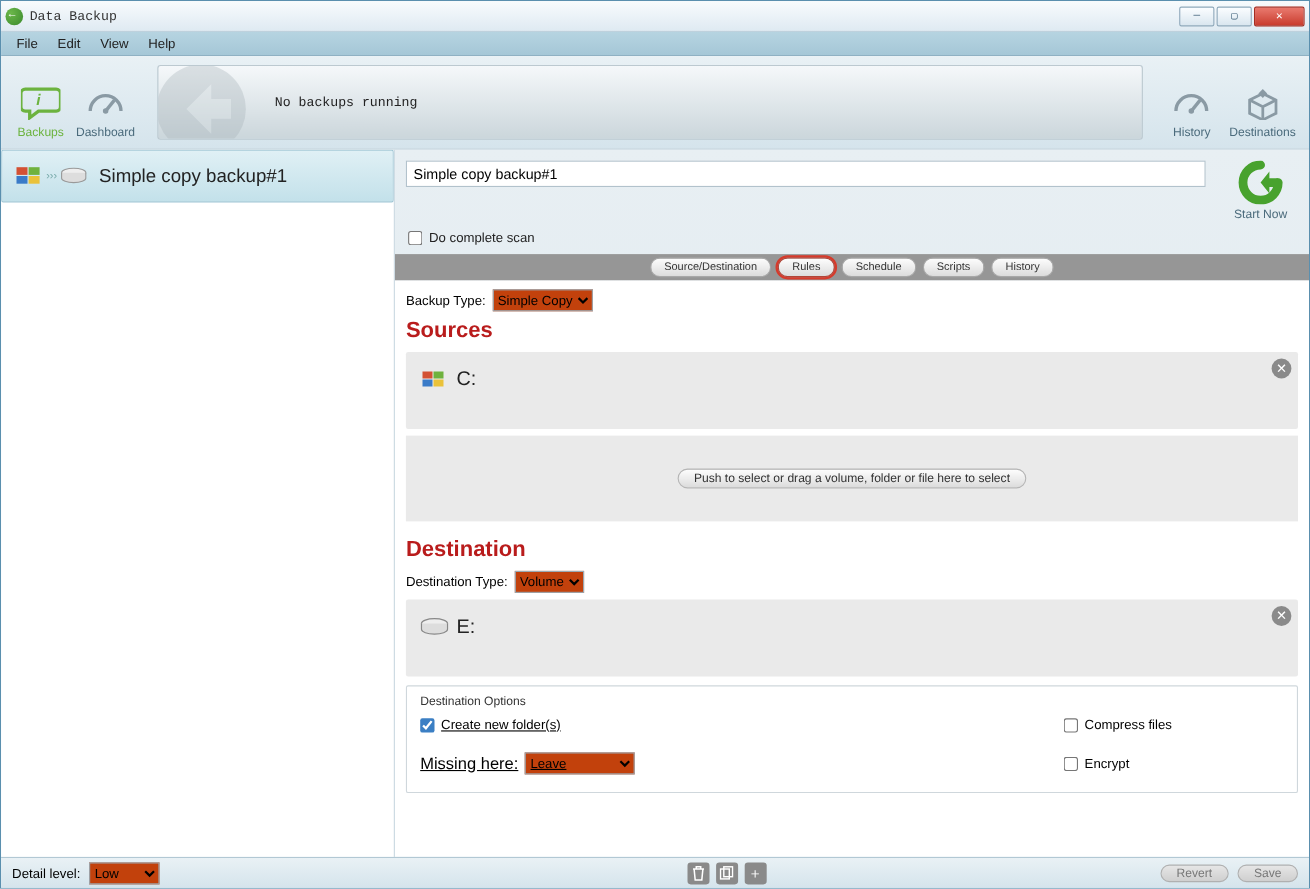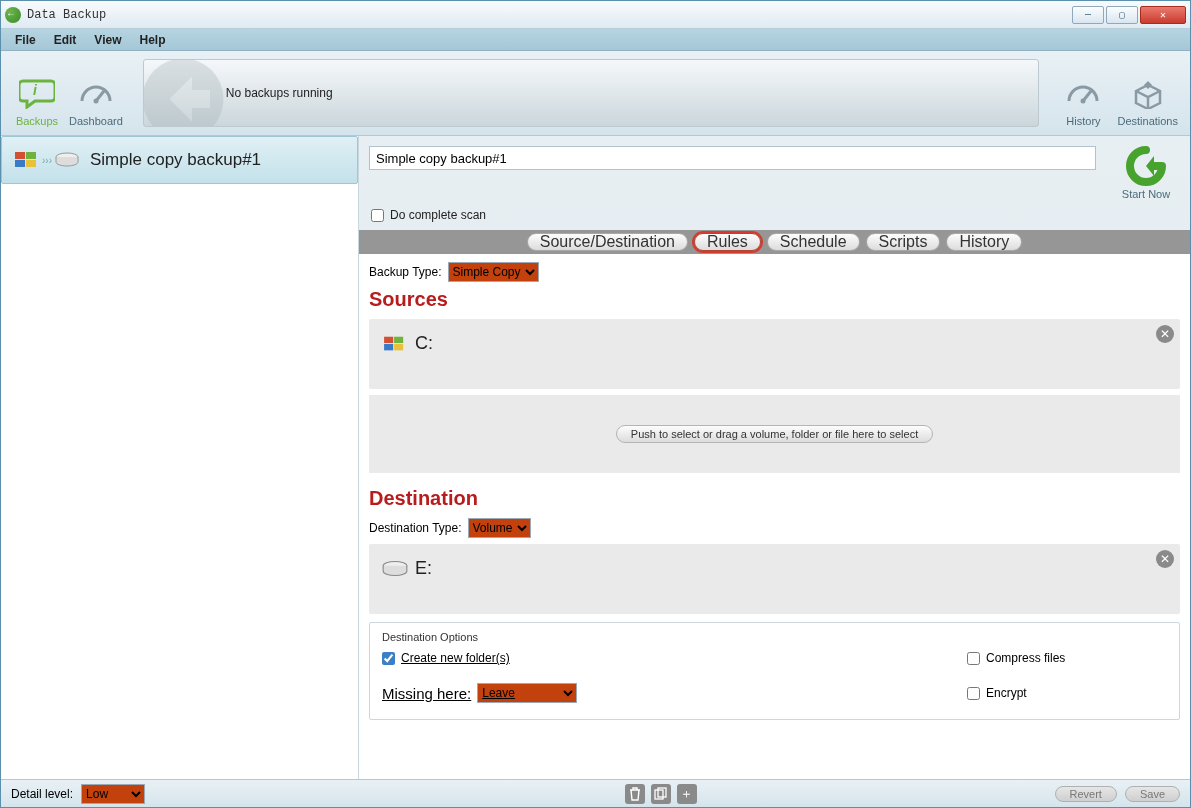--- a/index.html
+++ b/index.html
@@ -9,35 +9,35 @@
 .window { width: 1191px; height: 808px; border: 1px solid #5a8fae; background: #fff; display: flex; flex-direction: column; }
 .titlebar { height: 28px; background: linear-gradient(#f8fbfd, #dfeaf2); display: flex; align-items: center; padding: 0 4px; border-bottom: 1px solid #b8cdd9; font-family: Liberation Mono, monospace; }
 .titlebar .app-icon { width: 16px; height: 16px; border-radius: 50%; background: radial-gradient(circle at 30% 30%, #6bb74a, #3a8a2c); margin-right: 6px; position: relative; }
 .titlebar .app-icon::after { content:"←"; color:#fff; font-size:10px; position:absolute; top:1px; left:3px;}
 .titlebar .title { color: #333; flex: 1; }
 .win-controls { display: flex; gap: 0; }
 .win-btn { width: 32px; height: 18px; border: 1px solid #8fa9bb; background: linear-gradient(#fbfdff,#d9e6ef); display:flex; align-items:center; justify-content:center; font-size:10px; color:#3a5d75; border-radius:2px; margin-left:2px;}
 .win-btn.close { background: linear-gradient(#e97a6f,#c93c2e); border-color:#a72b1f; color:#fff; width:46px;}
 
 
-.menubar { height: 22px; background: linear-gradient(#b6d4e1,#a5c7d7); display:flex; align-items:center; padding: 0 6px; gap: 2px; border-bottom: 1px solid #8fb1c3; font-weight: bold; }
+.menubar { height: 22px; background: linear-gradient(#b6d4e1,#a5c7d7); display:flex; align-items:center; padding: 0 6px; gap: 2px; border-bottom: 1px solid #8fb1c3; }
 .menubar .menuitem { padding: 2px 8px; color:#222; }
 
 
 .toolbar-strip { height: 85px; background: linear-gradient(#e9f1f5,#d5e4ec); display:flex; align-items:stretch; padding: 4px 6px; gap: 6px; border-bottom: 1px solid #b2c8d4; }
 .tool-group { display:flex; gap: 8px; align-items:flex-end; padding: 4px 6px; }
 .tool-btn { display:flex; flex-direction:column; align-items:center; gap:3px; color:#4b6b7c; cursor:pointer; min-width:48px;}
 .tool-btn.active { color:#6cb33f; }
 .tool-btn .tool-icon { width:36px; height:36px; display:flex; align-items:center; justify-content:center; }
 .tool-btn .tool-icon.speech { color:#6cb33f; }
 .tool-btn .lbl { font-size:11px; }
 
 .status-banner { flex:1; margin: 4px 8px; background: linear-gradient(#f5f8fa,#cbd6db); border: 1px solid #bcc9d0; border-radius: 3px; display:flex; align-items:center; padding: 0 16px; color:#222; position:relative; overflow:hidden;}
 .status-banner .big-arrow { width:90px; height:90px; position:absolute; left:-6px; top:-6px; opacity:0.35;}
-.status-banner .msg { margin-left: 66px; }
+.status-banner .msg { margin-left: 90px; font-family: Liberation Mono, monospace; }
 
 .tool-right { display:flex; gap:10px; align-items:flex-end; padding:4px 6px;}
 
 
 .main { flex:1; display:flex; overflow:hidden; }
 .sidebar { width: 358px; background:#fff; border-right:1px solid #c7d6df; display:flex; flex-direction:column; overflow:auto;}
 .sidebar-item { background: linear-gradient(#e0f0f5, #c3e1ea); border: 1px solid #9fc6d5; border-radius:2px; padding: 10px 12px; display:flex; align-items:center; gap:10px; margin: 0; height: 48px;}
 .sidebar-item .icons { display:flex; align-items:center; gap:2px;}
 .sidebar-item .name { font-size: 17px; color:#222; }
 
@@ -46,21 +46,21 @@
 .name-row { display:flex; gap: 16px; padding: 10px 10px 4px 10px; align-items:flex-start; }
 .name-input { flex:1; height: 24px; border:1px solid #b2c2cc; background:#fff; padding: 3px 6px; font-family:inherit; font-size:13px; }
 .startnow { width: 68px; text-align:center; color:#4b6b7c; font-size:11px;}
 .startnow .icn { color:#48a22e; }
 
 .scan-row { padding: 4px 12px 8px 12px; display:flex; align-items:center; gap:6px; color:#222;}
 .scan-row input { width:13px; height:13px;}
 
 
 .tab-bar { height: 24px; background: #969696; display:flex; align-items:center; justify-content:center; gap:6px; }
-.tab-pill { background: linear-gradient(#fdfdfd,#dcdcdc); border:1px solid #a8a8a8; border-radius: 9px; padding: 1px 12px; font-size:16px; color:#333; line-height:14px; }
+.tab-pill { background: linear-gradient(#fdfdfd,#dcdcdc); border:1px solid #a8a8a8; border-radius: 9px; padding: 1px 12px; font-size:10px; color:#333; line-height:14px; }
 .tab-pill.active { outline: 2px solid #d63a2b; outline-offset: 0px; border-color:#b04538; }
 
 
 .panel { background:#fff; flex:1; padding: 8px 10px; overflow:auto;}
 .row-inline { display:flex; align-items:center; gap:6px; margin-bottom:6px;}
 .row-inline label { font-size:12px;}
 select { font-family:inherit; font-size:12px; border:1px solid #9aa9b3; background:#c2410c; height:20px;}
 
 h2.section { font-size:20px; font-weight:bold; color:#b91c1c; margin: 6px 0 8px 0;}
 .gray-box { background:#eaeaea; border-radius:2px; padding: 14px 12px; position:relative; min-height:70px;}

